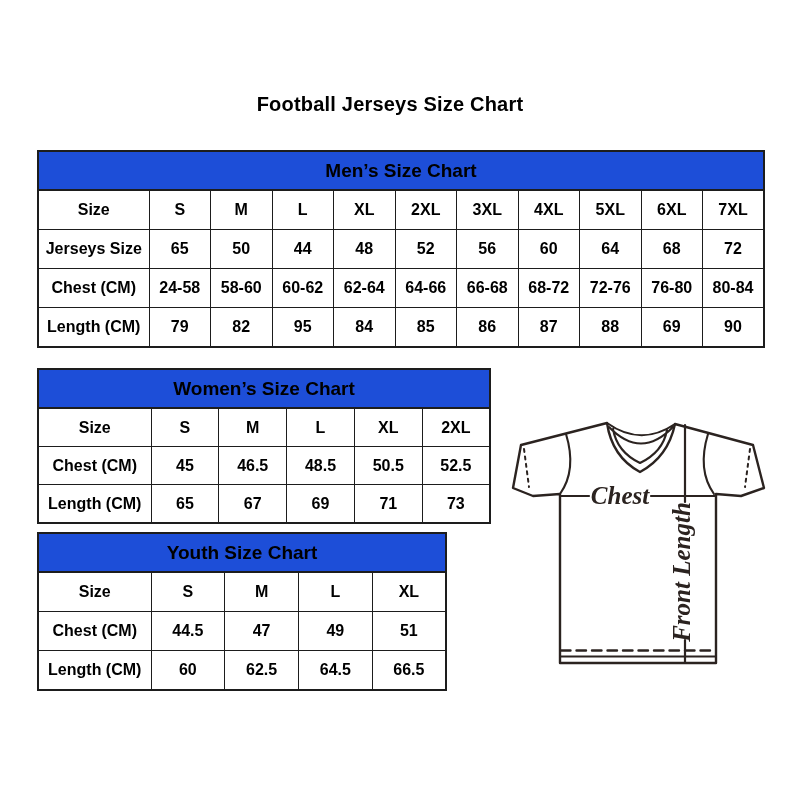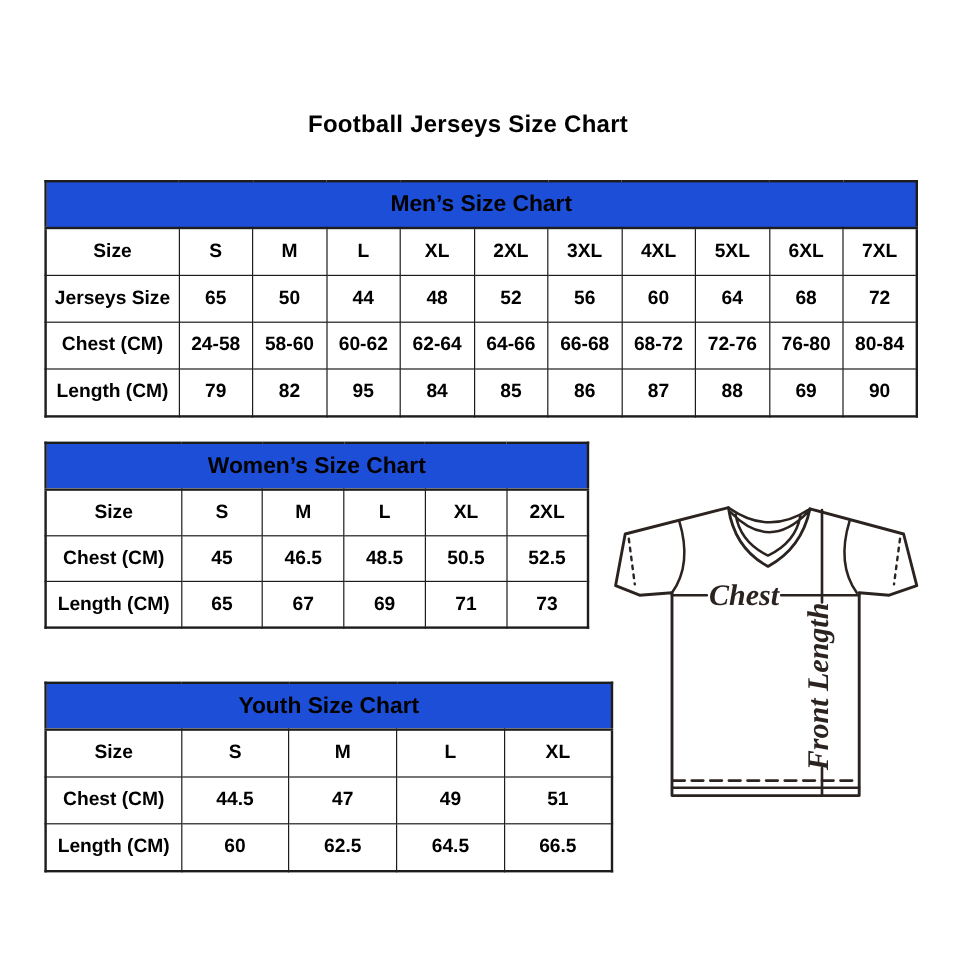--- a/index.html
+++ b/index.html
@@ -18,21 +18,21 @@
   table.size-table th, table.size-table td{
     border:1.5px solid #1d1d1d;text-align:center;vertical-align:middle;
     font-weight:bold;padding:0;overflow:hidden;white-space:nowrap;
   }
   .size-table th.tbl-title{
     background:#1d4ed8;font-size:19px;height:37px;border-bottom-width:2px;
   }
   .size-table td{font-size:16px;height:37px;}
   #men-table{left:37px;top:150px;width:728px;height:198px;}
   #women-table{left:37px;top:368px;width:454px;height:119px;}
-  #youth-table{left:37px;top:568px;width:474px;height:159px;}
+  #youth-table{left:37px;top:532px;width:410px;height:159px;}
   .jersey-svg{position:absolute;left:505px;top:415px;width:265px;height:255px;}
 </style>
 </head>
 <body>
 
 <div class="page">
 
   <h1 class="page-title">Football Jerseys Size Chart</h1>
 
   <table class="size-table" id="men-table">

